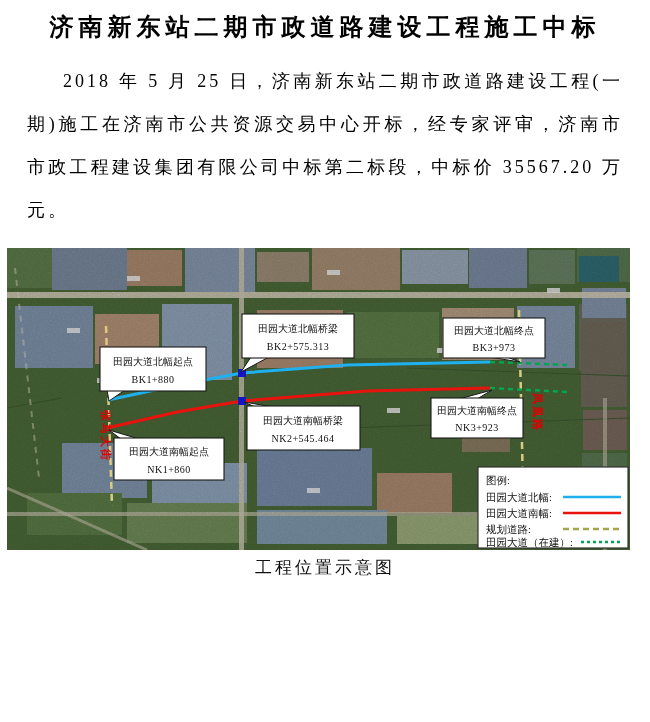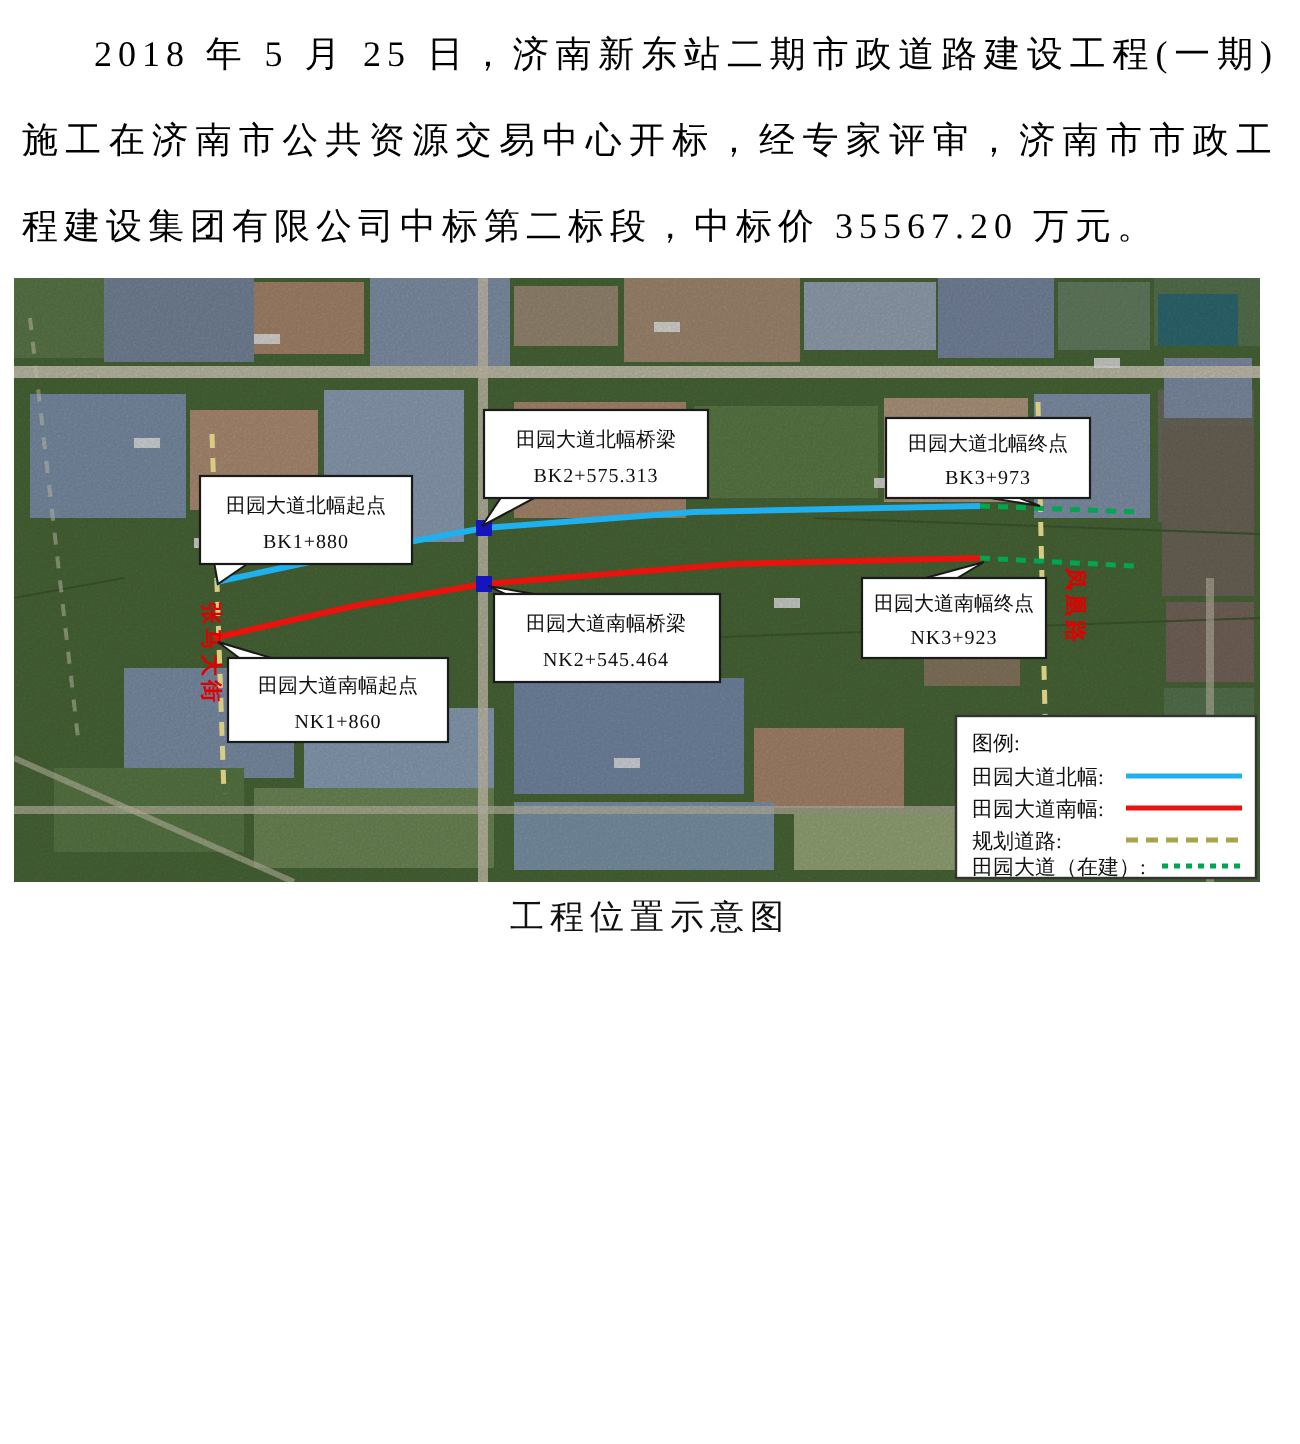--- a/index.html
+++ b/index.html
@@ -6,21 +6,21 @@
   .page{
     position:relative;width:650px;height:722px;background:#fff;overflow:hidden;
     font-family:"Liberation Serif","DejaVu Serif",serif;color:#000;
   }
   .doc-title{
     margin:10px 6px 0 6px;text-align:center;font-size:24px;font-weight:bold;
     letter-spacing:5px;line-height:34px;
   }
   .body-text{margin:6px 11px 0 11px;}
   .body-text p{
-    margin:0;font-size:18px;letter-spacing:3px;line-height:43px;
+    margin:16px;font-size:18px;letter-spacing:3px;line-height:43px;
     text-align:justify;text-justify:inter-ideograph;text-indent:2em;
   }
   .map-wrap{position:relative;margin:4px 0 0 7px;width:623px;height:302px;}
   .map-wrap svg{display:block;}
   .caption{
     text-align:center;font-size:17px;letter-spacing:3px;margin-top:6px;color:#111;
   }
   
   .cbox{fill:#ffffff;stroke:#1a1a1a;stroke-width:1.1;}
   .ctail{fill:#ffffff;stroke:#1a1a1a;stroke-width:1;}
@@ -28,20 +28,21 @@
   .ctext2{font-family:"Liberation Serif","DejaVu Serif",serif;font-size:10px;fill:#101010;text-anchor:middle;letter-spacing:0.5px;}
   .legend-box{fill:#ffffff;stroke:#333;stroke-width:1.2;}
   .ltext{font-family:"Liberation Serif","DejaVu Serif",serif;font-size:10.5px;fill:#111;}
   .roadlabel{font-family:"Liberation Serif","DejaVu Serif",serif;font-size:11px;font-weight:bold;letter-spacing:2px;}
 </style>
 </head>
 <body>
 
 <div class="page">
 
+  <div class="doc-title">济南新东站二期市政道路建设工程施工中标</div>
 
   <div class="body-text">
     <p>2018 年 5 月 25 日，济南新东站二期市政道路建设工程(一期)施工在济南市公共资源交易中心开标，经专家评审，济南市市政工程建设集团有限公司中标第二标段，中标价 35567.20 万元。</p>
   </div>
 
   <div class="map-wrap">
   <svg width="623" height="302" viewBox="0 0 623 302" xmlns="http://www.w3.org/2000/svg">
     <defs>
       <filter id="noise" x="0" y="0" width="100%" height="100%">
         <feTurbulence type="fractalNoise" baseFrequency="0.9" numOctaves="2" result="n"></feTurbulence>

